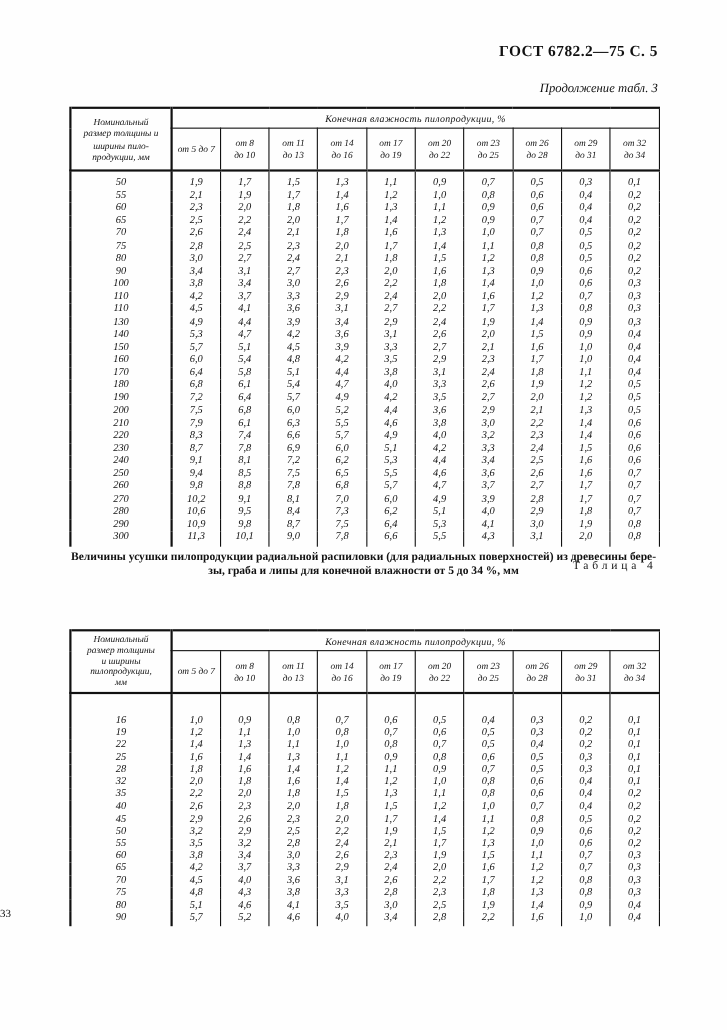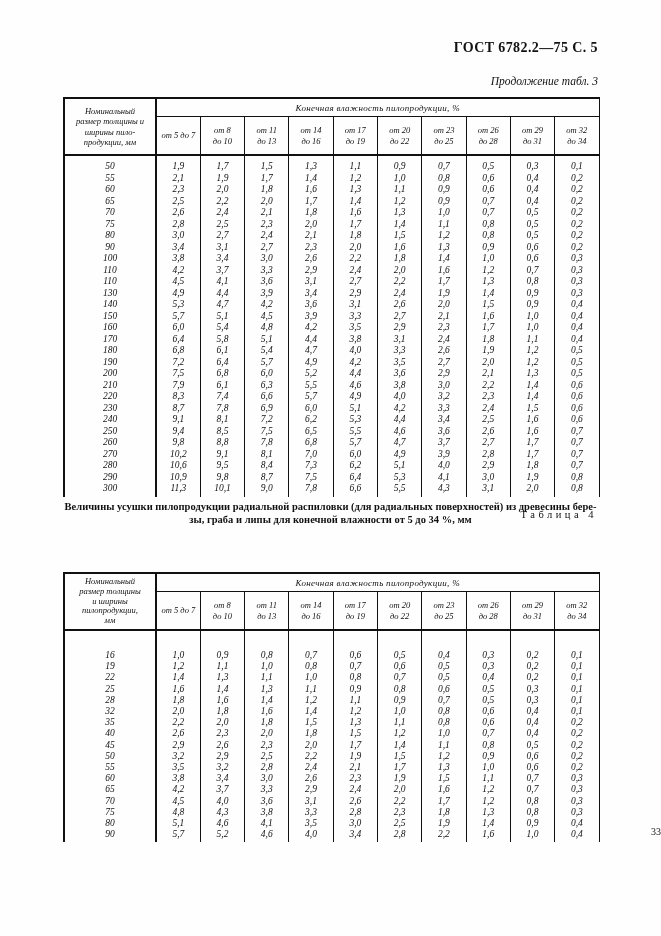--- a/index.html
+++ b/index.html
@@ -63,21 +63,21 @@
     position:absolute;top:509px;right:64px;
     font-size:10.5px;letter-spacing:3.5px;
   }
   .t4-caption{
     position:absolute;top:500px;left:45px;width:571px;
     text-align:center;font-weight:bold;
     font-size:10.5px;line-height:13px;
   }
   .page-number{
     position:absolute;top:826px;left:0;width:661px;
-    text-align:right;font-size:10px;
+    text-align:left;font-size:10px;
   }
 </style>
 </head>
 <body>
 
 <div class="page">
 
   <div class="doc-ref">ГОСТ 6782.2—75 С. 5</div>
   <div class="continuation">Продолжение табл. 3</div>
 

